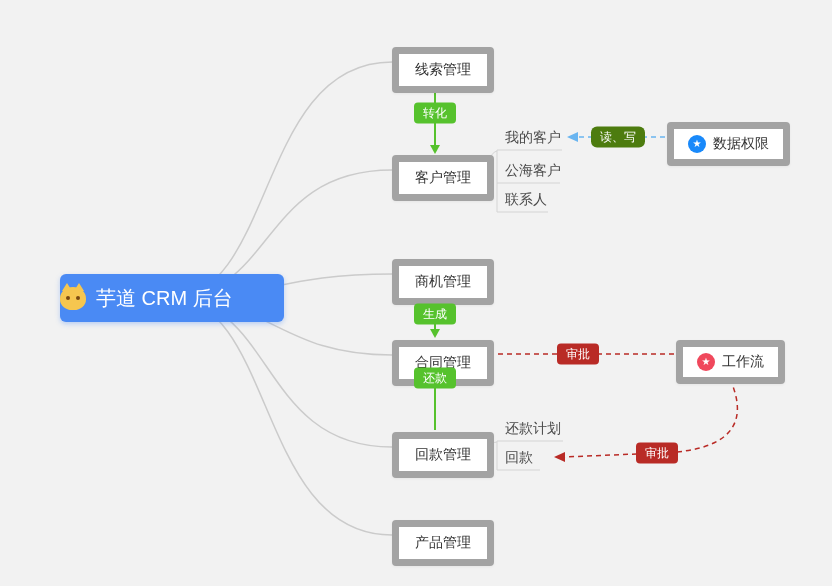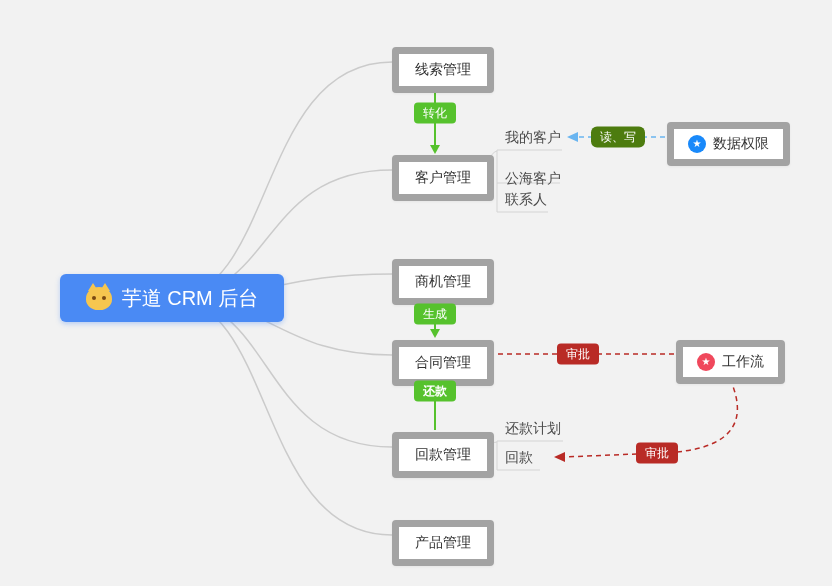--- a/index.html
+++ b/index.html
@@ -30,21 +30,20 @@
 
   
   .root-node {
     position:absolute;
     left:60px; top:274px;
     width:224px; height:48px;
     background:#4a8af4;
     border-radius:6px;
     display:flex;
     align-items:center;
-    justify-content:center;
     gap:10px;
     color:#fff;
     font-size:20px;
     box-shadow:0 2px 5px rgba(74,138,244,0.35);
     white-space:nowrap;
   }
 
   
   .shiba { position:relative; width:26px; height:23px; background:#f6c64f; border-radius:50% 50% 46% 46%; flex:0 0 auto; }
   .shiba::before, .shiba::after {
@@ -174,40 +173,40 @@
   <div class="node" style="left:676px;top:340px;padding:6px 14px;">
     <span class="circle-icon rose">
       <span>★</span>
     </span>
     <span>工作流</span>
   </div>
 
   <div class="subitem" style="left:505px;top:129px;">
     <span>我的客户</span>
   </div>
-  <div class="subitem" style="left:505px;top:162px;margin-top:8px;">
+  <div class="subitem" style="left:505px;top:162px;">
     <span>公海客户</span>
   </div>
   <div class="subitem" style="left:505px;top:191px;">
     <span>联系人</span>
   </div>
   <div class="subitem" style="left:505px;top:420px;">
     <span>还款计划</span>
   </div>
   <div class="subitem" style="left:505px;top:449px;">
     <span>回款</span>
   </div>
 
   <div class="badge green" style="left:435px;top:113px;">
     <span>转化</span>
   </div>
   <div class="badge green" style="left:435px;top:314px;">
     <span>生成</span>
   </div>
-  <div class="badge green" style="left:435px;top:391px;font-weight:bold;">
+  <div class="badge green" style="left:435px;top:378px;">
     <span>还款</span>
   </div>
   <div class="badge blue" style="left:618px;top:137px;">
     <span>读、写</span>
   </div>
   <div class="badge red" style="left:578px;top:354px;">
     <span>审批</span>
   </div>
   <div class="badge red" style="left:657px;top:453px;">
     <span>审批</span>

